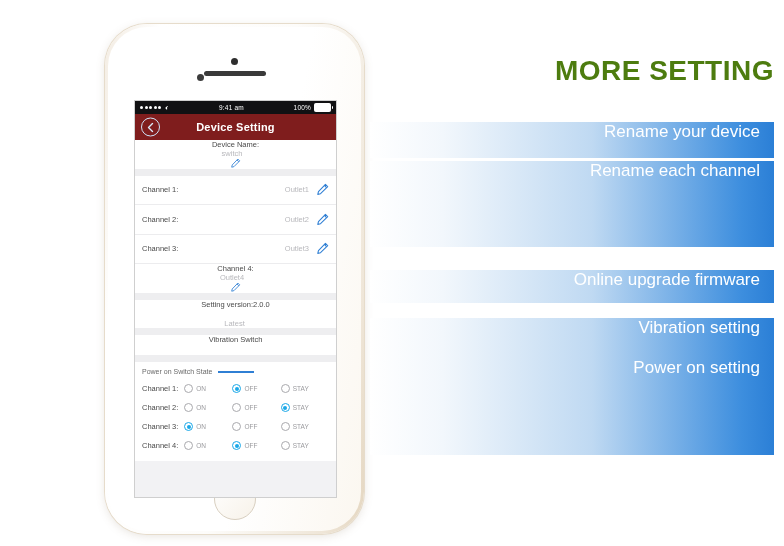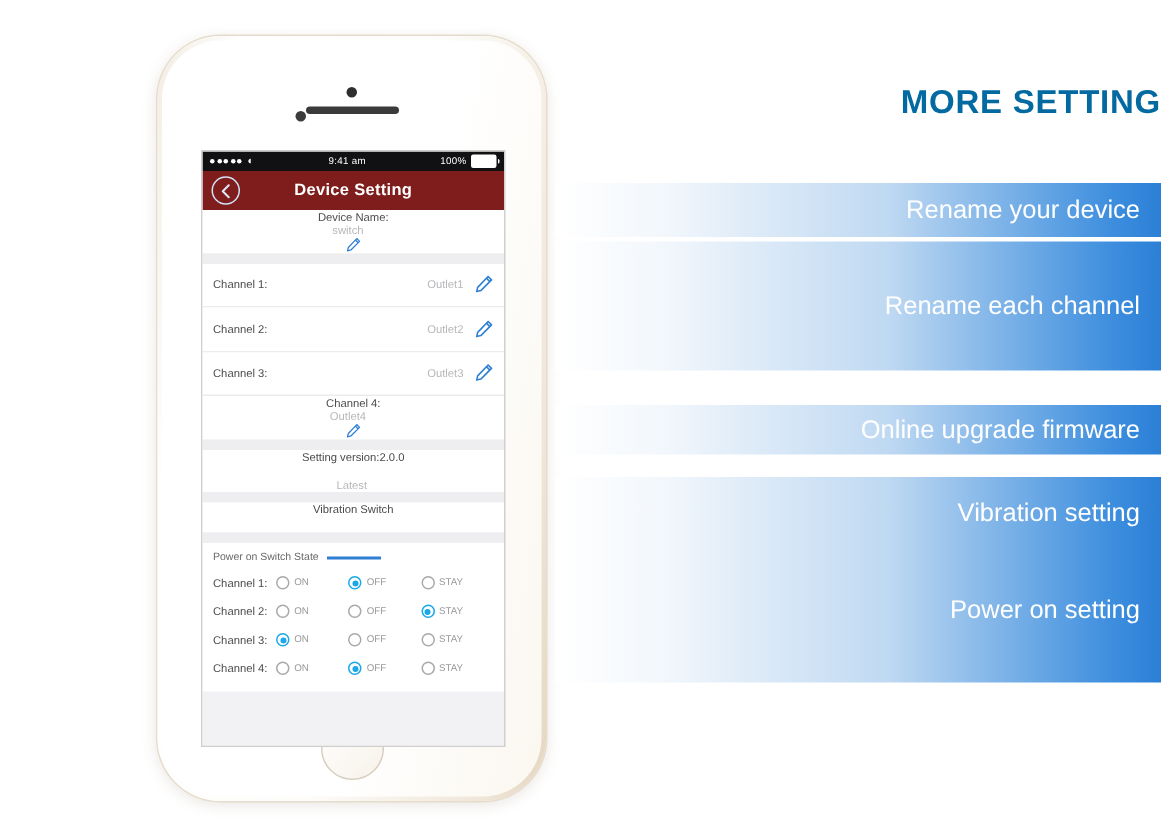--- a/index.html
+++ b/index.html
@@ -117,26 +117,26 @@
   .radio.selected:after{
     content:"";position:absolute;left:50%;top:50%;transform:translate(-50%,-50%);
     width:4px;height:4px;border-radius:50%;background:#1aa8e8;
   }
   .radio-label{font-size:6.5px;color:#9a9a9e;}
 
   
   #headline{
     position:absolute;left:370px;top:55px;width:404px;
     text-align:right;
-    font-size:22px;font-weight:bold;color:#0369a1;letter-spacing:.5px;
+    font-size:28px;font-weight:bold;color:#4d7c0f;letter-spacing:.5px;
   }
   .banner{
     position:absolute;left:370px;width:404px;
     background:linear-gradient(to right,#ffffff 0%,#f2f7fc 18%,#bfd9f2 55%,#3d8ede 92%,#2b7fd6 100%);
-    display:flex;align-items:center;justify-content:flex-end;
+    display:flex;justify-content:flex-end;
     color:#ffffff;font-size:17px;padding-right:14px;box-sizing:border-box;
   }
 </style>
 </head>
 <body>
 
 <div id="phone-mockup">
   <div id="phone-inner-bezel"></div>
   <div id="front-camera-icon"></div>
   <div id="proximity-sensor-icon"></div>

